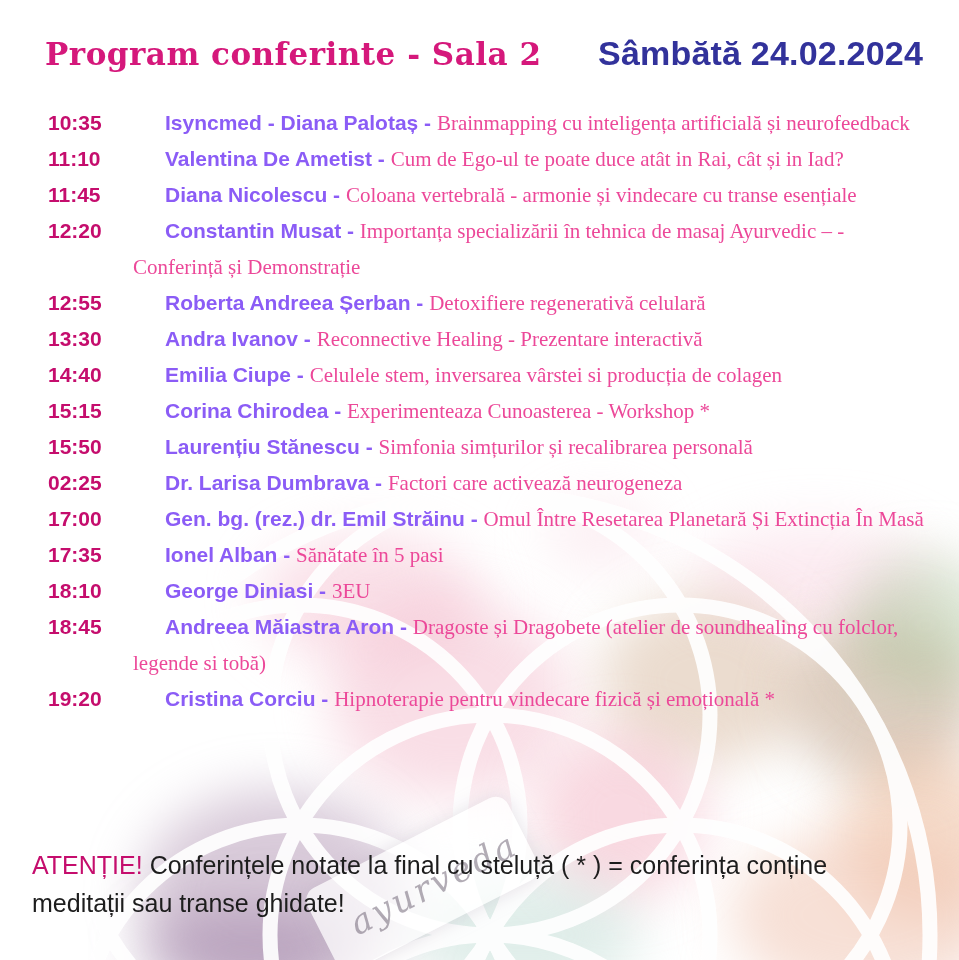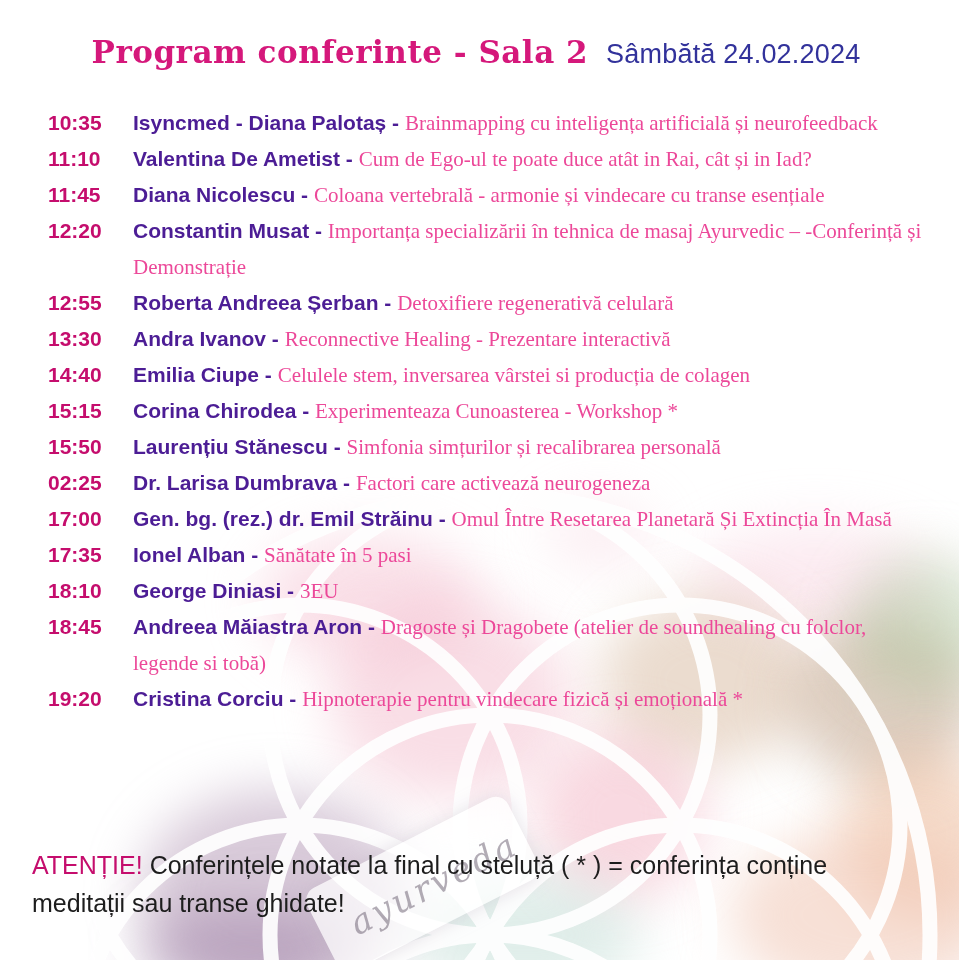--- a/index.html
+++ b/index.html
@@ -35,40 +35,40 @@
     box-shadow:0 0 18px rgba(180,170,185,.35);
   }
   .watermark{
     position:absolute;left:340px;top:855px;width:220px;
     transform:rotate(-27deg);
     font-family:"DejaVu Serif", serif;
     font-style:italic;font-size:34px;letter-spacing:3px;
     color:rgba(115,104,120,.55);
   }
   
-  .header{position:absolute;top:34px;left:45px;right:52px;display:flex;justify-content:center;align-items:baseline;gap:18px;}
+  .header{position:absolute;top:34px;left:45px;right:36px;display:flex;justify-content:space-between;align-items:baseline;gap:18px;}
   .title{
     font-family:"DejaVu Serif", serif;
     font-weight:bold;font-size:31px;letter-spacing:.5px;
     color:var(--title-color);
     white-space:nowrap;
   }
   .date{
-    font-weight:normal;font-size:27px;letter-spacing:.2px;
+    font-weight:bold;font-size:34px;letter-spacing:.2px;
     color:var(--date-color);
     white-space:nowrap;
   }
   
   .schedule{position:absolute;top:105px;left:48px;width:890px;}
   .event{display:flex;align-items:flex-start;font-size:21px;line-height:35px;}
   .event .time{
     flex:0 0 85px;font-weight:bold;color:var(--time-color);
   }
   .event .text{flex:0 0 792px;max-width:792px;}
-  .event .speaker{font-weight:bold;color:#4c1d95;}
+  .event .speaker{font-weight:bold;color:#8b5cf6;margin-left:32px;}
   .event .talk{color:#ec4899;font-family:Liberation Serif, serif;}
   
   .note{
     position:absolute;top:846px;left:32px;width:820px;
     font-size:25px;font-weight:normal;line-height:38px;color:#1d1d1d;
   }
   .note .warn{color:var(--time-color);}
 </style>
 </head>
 <body>

